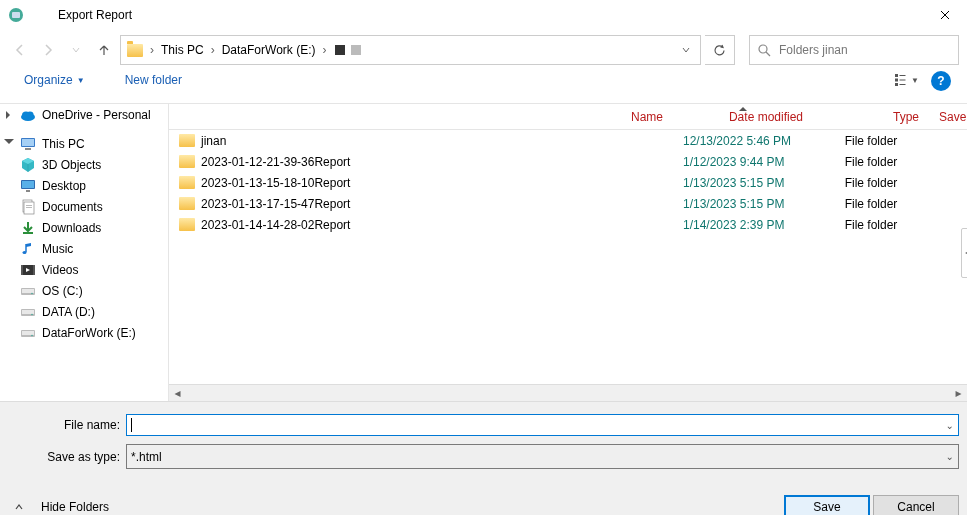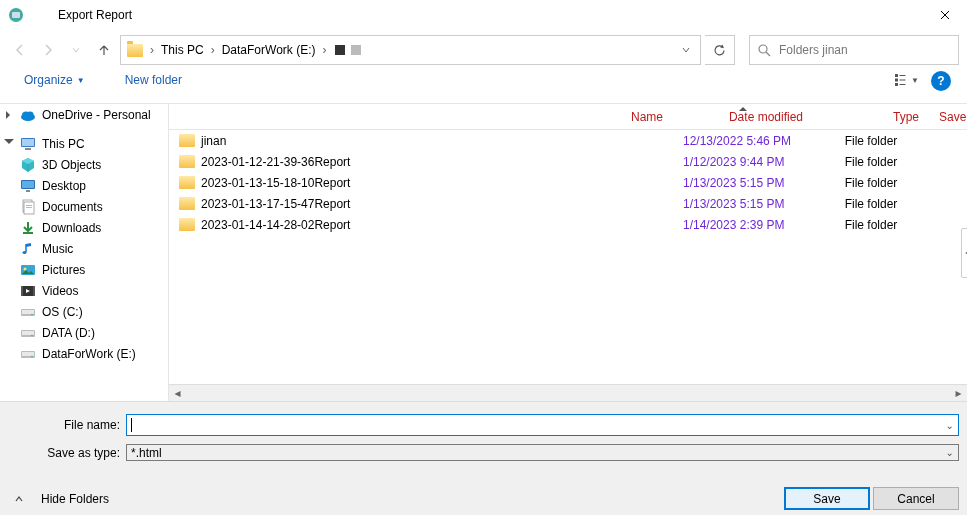--- a/index.html
+++ b/index.html
@@ -47,35 +47,35 @@
 .fl-header { display: flex; height: 26px; align-items: center; border-bottom: 1px solid #e5e5e5; color: #b91c1c; text-align: right; }
 .fl-header .col { padding: 0 10px; position: relative; }
 .col-name { width: 504px; }
 .col-date { width: 140px; }
 .col-type { width: 116px; }
 .col-size { width: 36px; }
 .fl-header .sort-ind { position: absolute; left: 50%; top: -3px; transform: translateX(-50%); width: 0; height: 0; border-left: 4px solid transparent; border-right: 4px solid transparent; border-bottom: 4px solid #555; }
 .fl-row { display: flex; height: 21px; align-items: center; }
 .fl-row .cell { padding: 0 10px; white-space: nowrap; overflow: hidden; }
 .fl-row .name-cell { width: 504px; display: flex; align-items: center; gap: 6px; }
-.fl-row .date-cell { width: 140px; color: #6d28d9; }
+.fl-row .date-cell { width: 140px; color: #0f766e; }
 .fl-row .type-cell { width: 116px; text-align: center; }
 .folder-ico { width: 16px; height: 13px; background: linear-gradient(#ffe9a6, #f6c14a); border-radius: 1px; position: relative; }
 .folder-ico::before { content: ""; position: absolute; top: -3px; left: 0; width: 6px; height: 3px; background: #f6c14a; border-radius: 1px 1px 0 0; }
 .hscroll { position: absolute; bottom: 0; left: 0; right: 0; height: 17px; background: #f0f0f0; border-top: 1px solid #ddd; display: flex; align-items: center; }
 .hscroll .arrow { width: 17px; height: 17px; display: flex; align-items: center; justify-content: center; color: #666; }
 .hscroll .track { flex: 1; }
 
 .bottom-panel { background: #f0f0f0; border-top: 1px solid #ddd; padding: 12px 8px 6px 8px; }
 .form-row { display: flex; align-items: center; margin-bottom: 8px; }
 .form-row .lbl { width: 118px; text-align: right; padding-right: 6px; }
 .form-row .field { flex: 1; height: 22px; border: 1px solid #7a7a7a; background: #fff; display: flex; align-items: center; padding: 0 4px; }
 .form-row .field.filename { border: 1px solid #0078d4; }
 .form-row .field .caret { margin-left: auto; color: #555; font-size: 10px; }
-.form-row .combo { flex: 1; height: 17px; border: 1px solid #7a7a7a; background: #efefef; display: flex; align-items: center; padding: 0 4px; }
+.form-row .combo { flex: 1; height: 25px; border: 1px solid #7a7a7a; background: #efefef; display: flex; align-items: center; padding: 0 4px; }
 .form-row .combo .caret { margin-left: auto; color: #555; font-size: 10px; }
 
 .footer { background: #f0f0f0; padding: 12px 8px 10px 14px; display: flex; align-items: center; }
 .footer .hide-folders { display: flex; align-items: center; gap: 17px; cursor: pointer; }
 .footer .spacer { flex: 1; }
 .footer .btn { width: 86px; height: 23px; border: 1px solid #adadad; background: #e1e1e1; display: flex; align-items: center; justify-content: center; margin-left: 3px; cursor: pointer; }
 .footer .btn.primary { border: 2px solid #0078d4; background: #e5f1fb; }
 
 </style>
 </head>
@@ -229,28 +229,20 @@
     <div class="tree-item indent">
       <svg class="icn" viewBox="0 0 16 16">
           <path d="M6 3 L6 11" stroke="#1976d2" stroke-width="1.5"></path>
           <ellipse cx="4.5" cy="11.5" rx="2" ry="1.5" fill="#1976d2"></ellipse>
           <path d="M6 3 L11 2 L11 5 L6 6" fill="#1976d2"></path>
         </svg>
       <span>Music</span>
     </div>
     <div class="tree-item indent">
       <svg class="icn" viewBox="0 0 16 16">
-          <rect x="1" y="3" width="14" height="10" fill="#36a6d6" rx="1"></rect>
-          <circle cx="5" cy="7" r="1.5" fill="#ffe066"></circle>
-          <path d="M2 12 L6 8 L9 11 L11 9 L14 12 Z" fill="#2a7e3c"></path>
-        </svg>
-      <span>Pictures</span>
-    </div>
-    <div class="tree-item indent">
-      <svg class="icn" viewBox="0 0 16 16">
           <rect x="1" y="3" width="14" height="10" fill="#333" rx="1"></rect>
           <rect x="1" y="3" width="2" height="10" fill="#555"></rect>
           <rect x="13" y="3" width="2" height="10" fill="#555"></rect>
           <path d="M6 6 L10 8 L6 10 Z" fill="#fff"></path>
         </svg>
       <span>Videos</span>
     </div>
     <div class="tree-item indent">
       <svg class="icn" viewBox="0 0 16 16">
           <rect x="1" y="5" width="14" height="7" rx="1" fill="#bbb"></rect>

